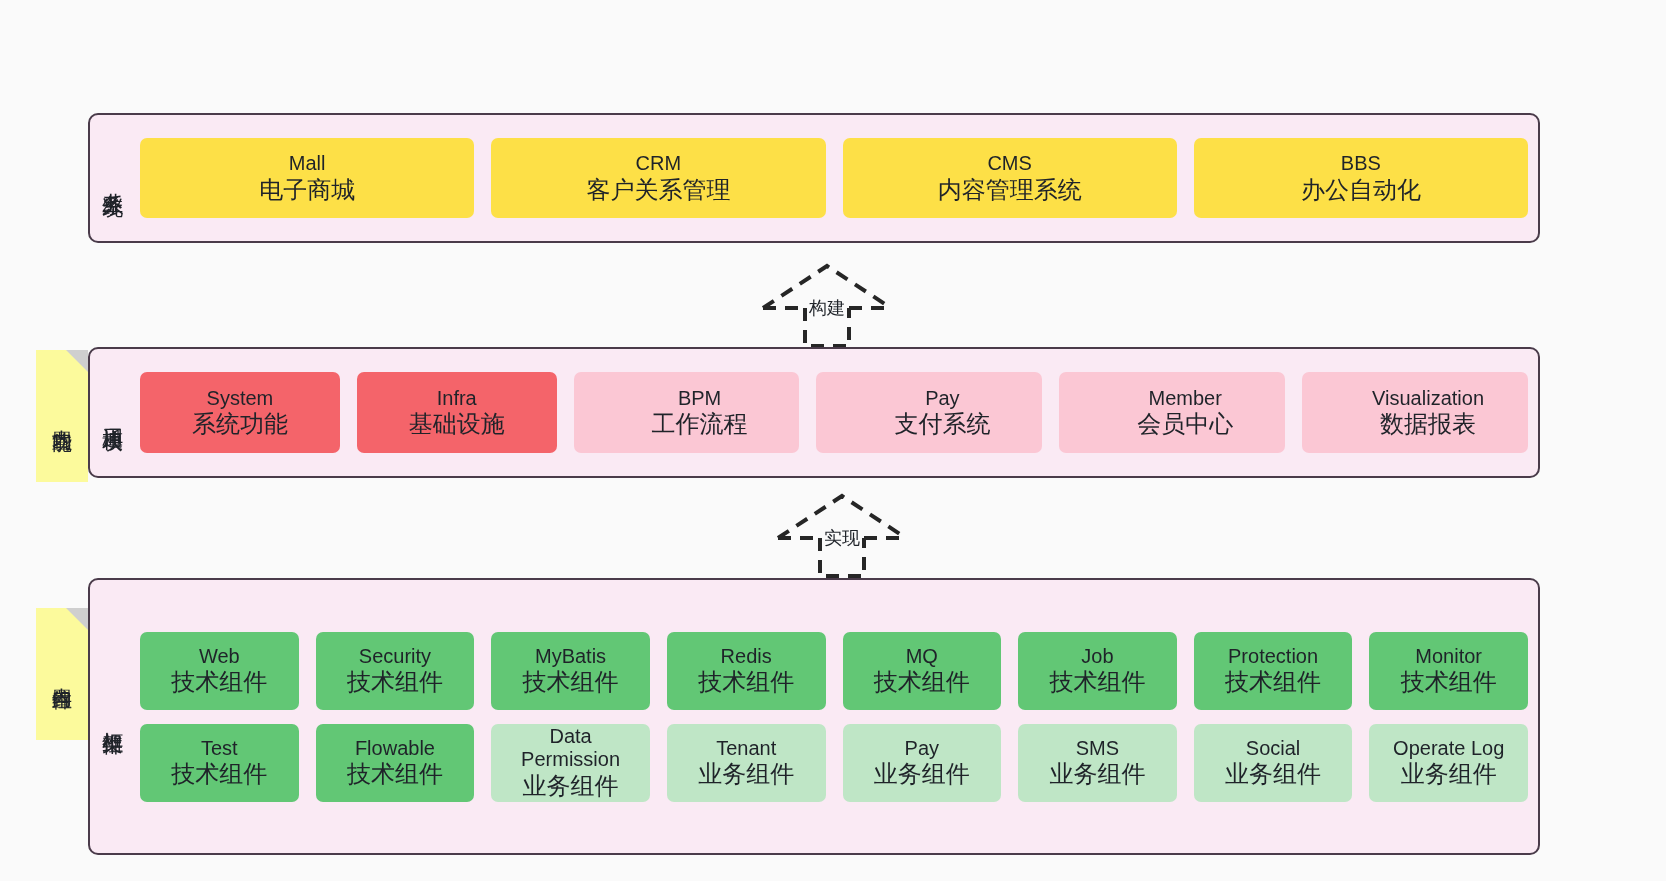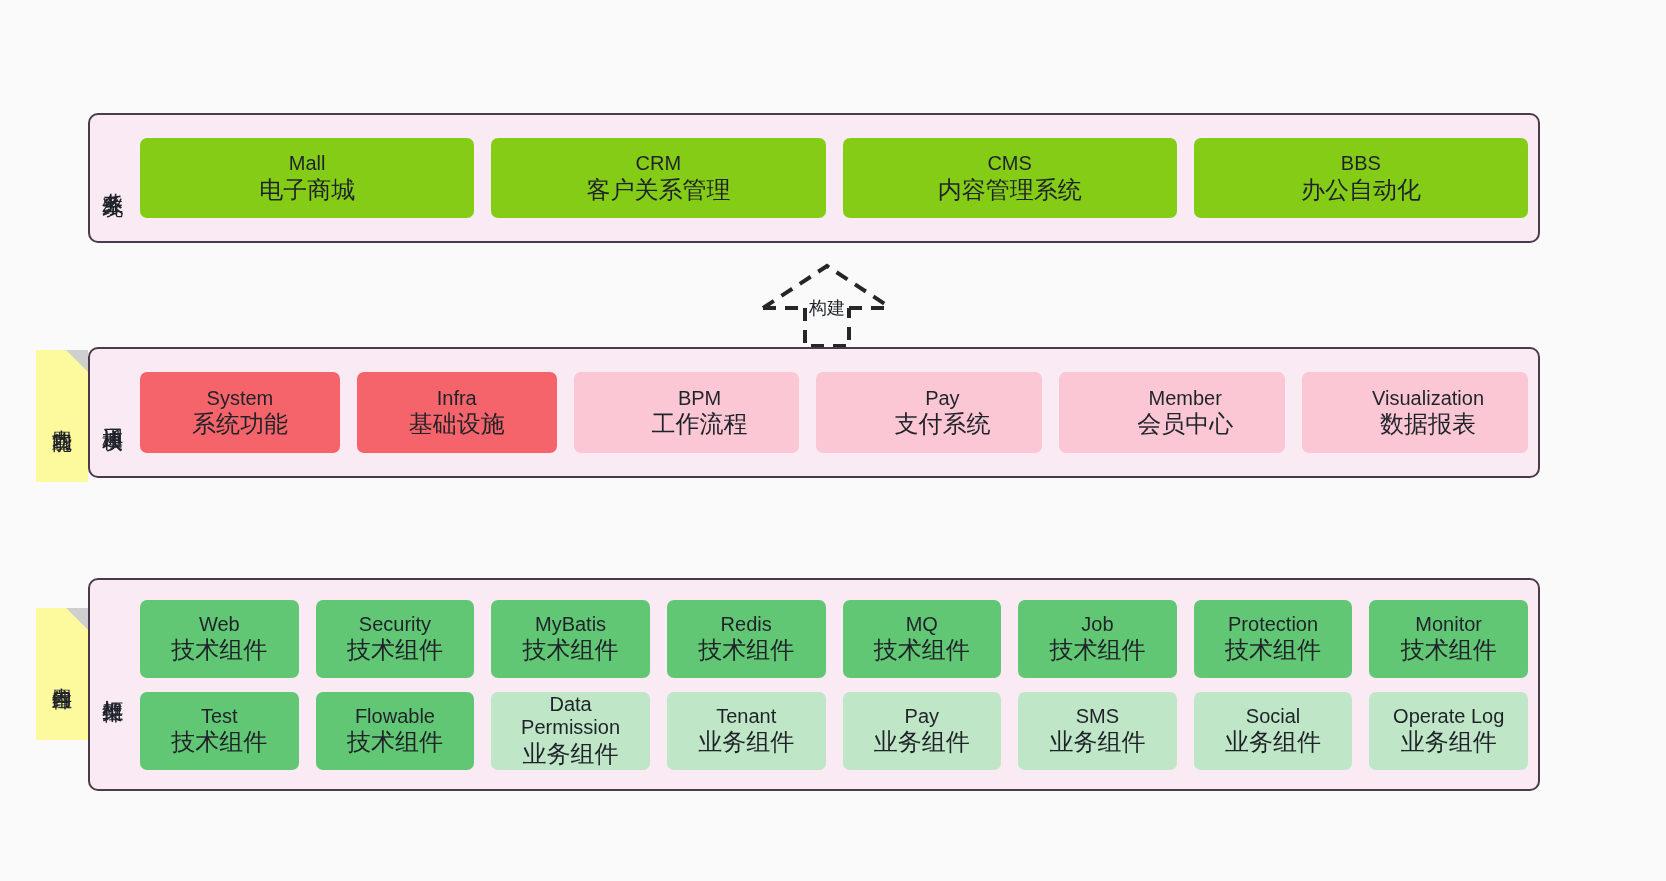--- a/index.html
+++ b/index.html
@@ -56,21 +56,21 @@
     flex-direction: column;
     align-items: center;
     justify-content: center;
     text-align: center;
     color: #1f2329;
     line-height: 1.18;
     padding: 4px 6px;
   }
   .card .t1 { font-size: 20px; }
   .card .t2 { font-size: 24px; }
-  .c-blue      { background: #84cc16; }
+  .c-blue      { background: #fde047; }
   .c-red       { background: #f4646a; }
   .c-pink      { background: #fbc7d4; padding-left: 32px; }
   .c-green     { background: #62c775; }
   .c-lightgreen{ background: #bfe6c6; }
 
   .h-biz  { height: 80px; }
   .h-mod  { height: 81px; }
   .h-fw   { height: 78px; }
 
   
@@ -176,27 +176,36 @@
             <div class="t2">会员中心</div>
           </div>
           <div class="card c-pink h-mod">
             <div class="t1">Visualization</div>
             <div class="t2">数据报表</div>
           </div>
         </div>
     </div>
   </div>
 
+  <div class="arrow" id="arrow-implement" style="left:772px; top:492px; width:140px; height:86px;">
+    <svg width="140" height="86" viewBox="0 0 140 86">
+      <path d="M6 46 L70 4 L134 46" fill="none" stroke="#262626" stroke-width="4" stroke-dasharray="13 9" stroke-linecap="butt"></path>
+      <path d="M48 46 L48 84 L92 84 L92 46" fill="none" stroke="#262626" stroke-width="4" stroke-dasharray="13 9" stroke-linecap="butt"></path>
+      <line x1="6" y1="46" x2="48" y2="46" stroke="#262626" stroke-width="4" stroke-dasharray="13 9"></line>
+      <line x1="92" y1="46" x2="134" y2="46" stroke="#262626" stroke-width="4" stroke-dasharray="13 9"></line>
+    </svg>
+    <span class="alabel" style="left:52px; top:34px;">实现</span>
+  </div>
 
   <div class="note" id="note-framework" style="left:36px; top:608px; width:52px; height:132px;">
     <span class="fold"></span>
     <span>内置组件</span>
   </div>
 
-  <div class="layer" id="layer-framework" style="left:88px; top:578px; width:1452px; height:213px;">
+  <div class="layer" id="layer-framework" style="left:88px; top:578px; width:1452px; height:277px;">
     <div class="layer-title">框架组件</div>
     <div class="layer-body">
       <div class="row" id="row-fw1">
           <div class="card c-green h-fw">
             <div class="t1">Web</div>
             <div class="t2">技术组件</div>
           </div>
           <div class="card c-green h-fw">
             <div class="t1">Security</div>
             <div class="t2">技术组件</div>

